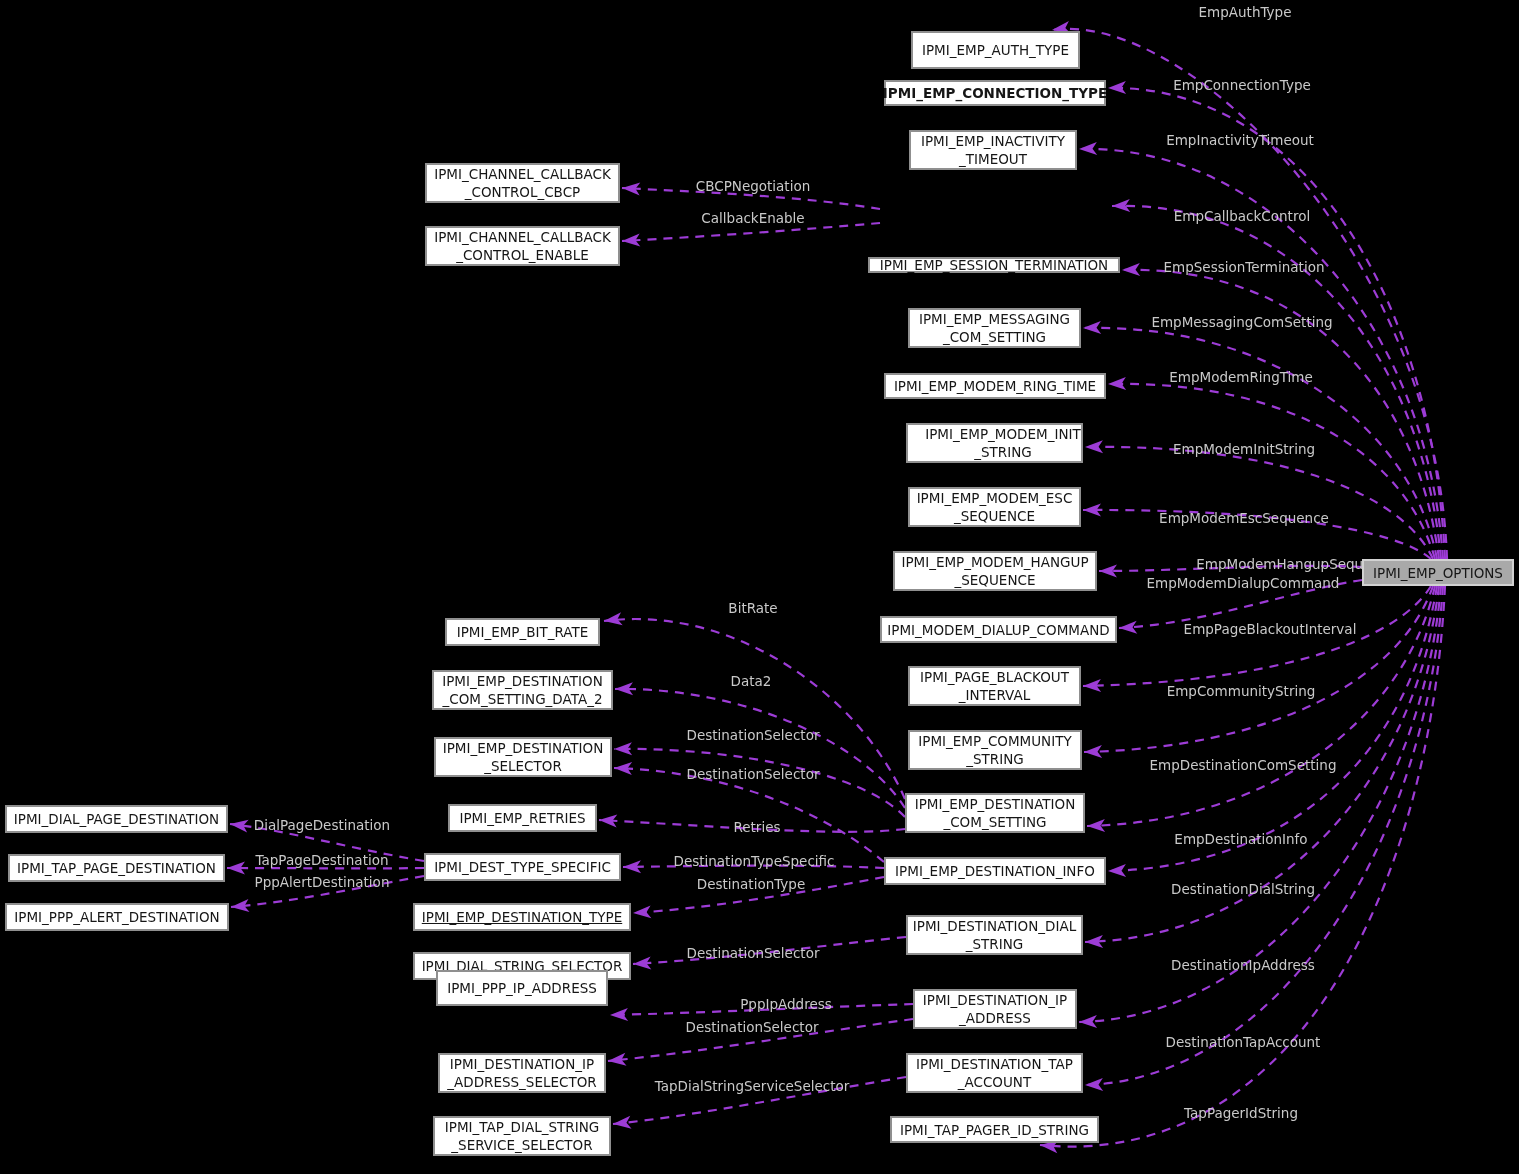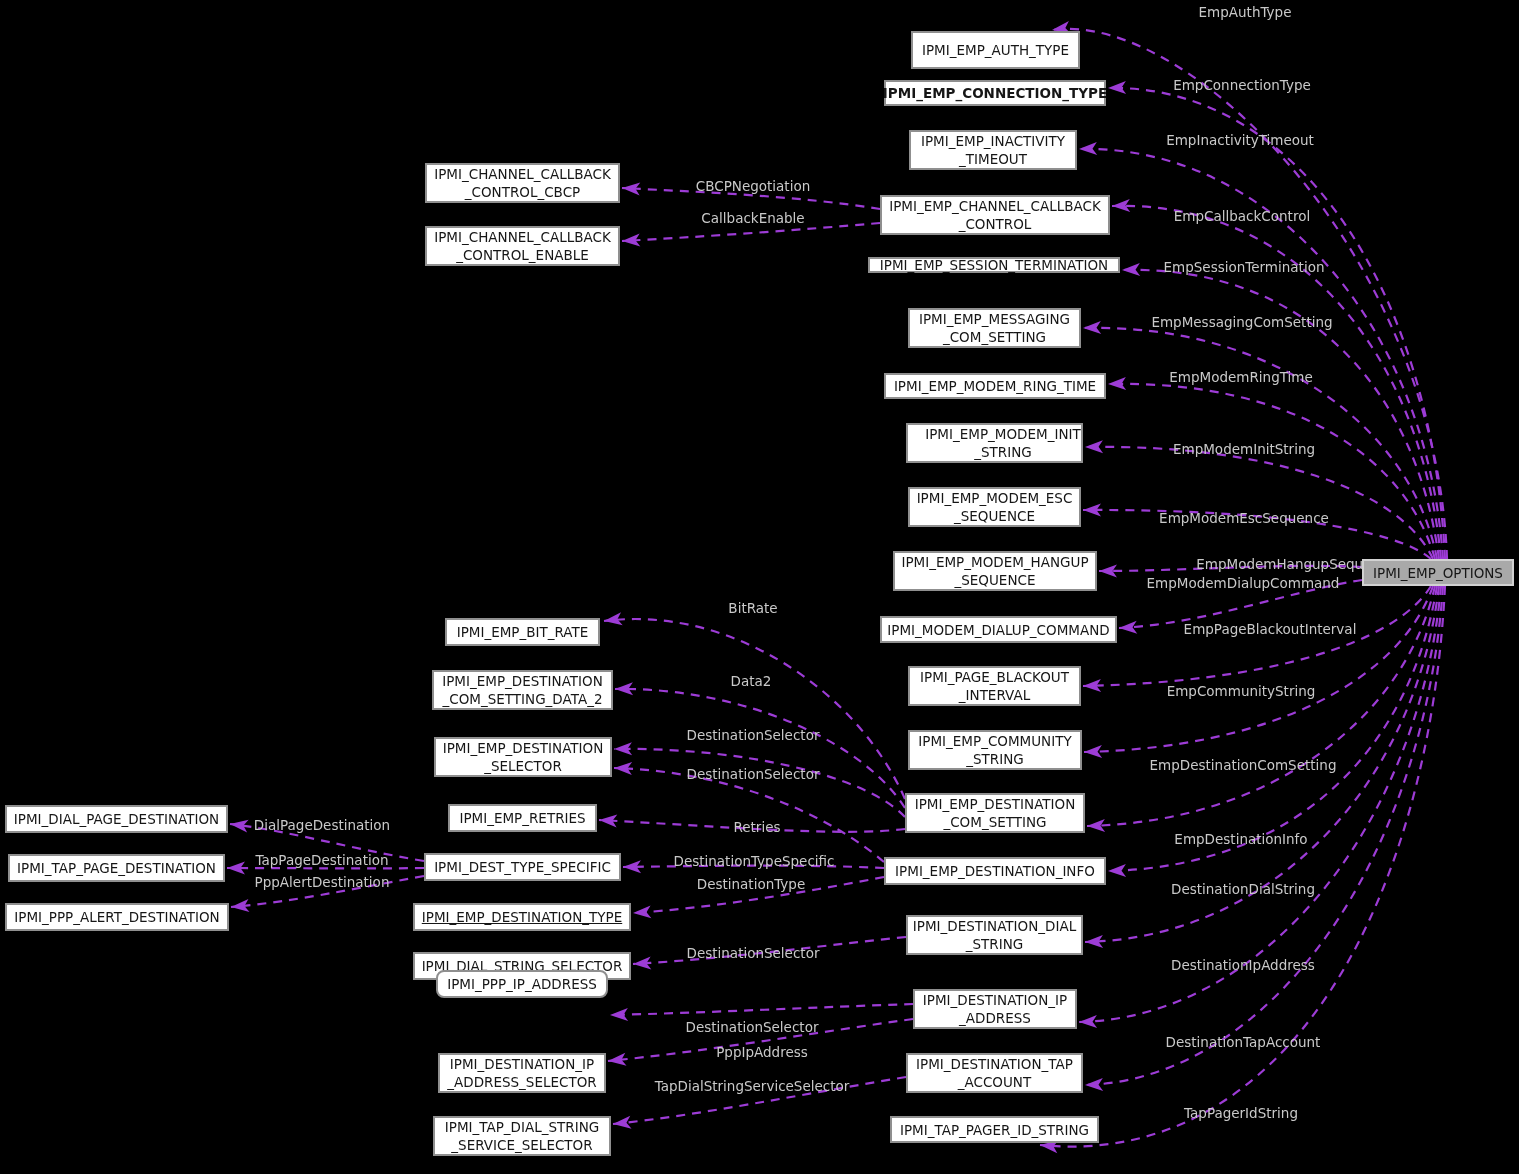--- a/index.html
+++ b/index.html
@@ -91,32 +91,30 @@
     <div class="edge-label" style="left: 753px; top: 186px;">CBCPNegotiation</div>
     <div class="edge-label" style="left: 753px; top: 218px;">CallbackEnable</div>
     <div class="edge-label" style="left: 753px; top: 608px;">BitRate</div>
     <div class="edge-label" style="left: 751px; top: 681px;">Data2</div>
     <div class="edge-label" style="left: 753px; top: 735px;">DestinationSelector</div>
     <div class="edge-label" style="left: 757px; top: 827px;">Retries</div>
     <div class="edge-label" style="left: 753px; top: 774px;">DestinationSelector</div>
     <div class="edge-label" style="left: 754px; top: 861px;">DestinationTypeSpecific</div>
     <div class="edge-label" style="left: 751px; top: 884px;">DestinationType</div>
     <div class="edge-label" style="left: 753px; top: 953px;">DestinationSelector</div>
-    <div class="edge-label" style="left: 762px; top: 1004px; margin-top: 48px;">PppIpAddress</div>
+    <div class="edge-label" style="left: 786px; top: 1004px;">PppIpAddress</div>
     <div class="edge-label" style="left: 752px; top: 1027px;">DestinationSelector</div>
     <div class="edge-label" style="left: 752px; top: 1086px;">TapDialStringServiceSelector</div>
     <div class="edge-label" style="left: 322px; top: 825px;">DialPageDestination</div>
     <div class="edge-label" style="left: 322px; top: 860px;">TapPageDestination</div>
     <div class="edge-label" style="left: 322px; top: 882px;">PppAlertDestination</div>
     <div class="node" style="left: 911px; top: 31px; width: 169px; height: 38px;">IPMI_EMP_AUTH_TYPE</div>
     <div class="node" style="left: 884px; top: 80px; width: 222px; height: 26px; font-weight: bold;">IPMI_EMP_CONNECTION_TYPE</div>
     <div class="node" style="left: 909px; top: 130px; width: 168px; height: 40px;">IPMI_EMP_INACTIVITY
 _TIMEOUT</div>
-    <div class="node" style="left: 880px; top: 195px; width: 230px; height: 40px;">IPMI_EMP_CHANNEL_CALLBACK
-_CONTROL</div>
     <div class="node" style="left: 868px; top: 257px; width: 252px; height: 16px;">IPMI_EMP_SESSION_TERMINATION</div>
     <div class="node" style="left: 908px; top: 308px; width: 173px; height: 40px;">IPMI_EMP_MESSAGING
 _COM_SETTING</div>
     <div class="node" style="left: 884px; top: 373px; width: 222px; height: 26px;">IPMI_EMP_MODEM_RING_TIME</div>
     <div class="node" style="left: 906px; top: 423px; width: 177px; height: 40px; padding-left: 17px;">IPMI_EMP_MODEM_INIT
 _STRING</div>
     <div class="node" style="left: 908px; top: 487px; width: 173px; height: 40px;">IPMI_EMP_MODEM_ESC
 _SEQUENCE</div>
     <div class="node" style="left: 893px; top: 551px; width: 204px; height: 40px;">IPMI_EMP_MODEM_HANGUP
 _SEQUENCE</div>
@@ -142,21 +140,21 @@
 _CONTROL_ENABLE</div>
     <div class="node" style="left: 445px; top: 618px; width: 155px; height: 28px;">IPMI_EMP_BIT_RATE</div>
     <div class="node" style="left: 432px; top: 670px; width: 181px; height: 40px;">IPMI_EMP_DESTINATION
 _COM_SETTING_DATA_2</div>
     <div class="node" style="left: 434px; top: 737px; width: 178px; height: 40px;">IPMI_EMP_DESTINATION
 _SELECTOR</div>
     <div class="node" style="left: 448px; top: 804px; width: 149px; height: 28px;">IPMI_EMP_RETRIES</div>
     <div class="node" style="left: 424px; top: 853px; width: 197px; height: 28px;">IPMI_DEST_TYPE_SPECIFIC</div>
     <div class="node" style="left: 413px; top: 903px; width: 218px; height: 28px; text-decoration: underline;">IPMI_EMP_DESTINATION_TYPE</div>
     <div class="node" style="left: 413px; top: 952px; width: 218px; height: 28px;">IPMI_DIAL_STRING_SELECTOR</div>
-    <div class="node" style="left: 436px; top: 970px; width: 172px; height: 28px; border-radius: 8px;">IPMI_PPP_IP_ADDRESS</div>
+    <div class="node" style="left: 436px; top: 970px; width: 172px; height: 36px;">IPMI_PPP_IP_ADDRESS</div>
     <div class="node" style="left: 438px; top: 1053px; width: 168px; height: 40px;">IPMI_DESTINATION_IP
 _ADDRESS_SELECTOR</div>
     <div class="node" style="left: 433px; top: 1116px; width: 178px; height: 40px;">IPMI_TAP_DIAL_STRING
 _SERVICE_SELECTOR</div>
     <div class="node" style="left: 5px; top: 805px; width: 223px; height: 28px;">IPMI_DIAL_PAGE_DESTINATION</div>
     <div class="node" style="left: 8px; top: 854px; width: 217px; height: 28px;">IPMI_TAP_PAGE_DESTINATION</div>
     <div class="node" style="left: 5px; top: 903px; width: 224px; height: 28px;">IPMI_PPP_ALERT_DESTINATION</div>
   </div>
 
 </body></html>

